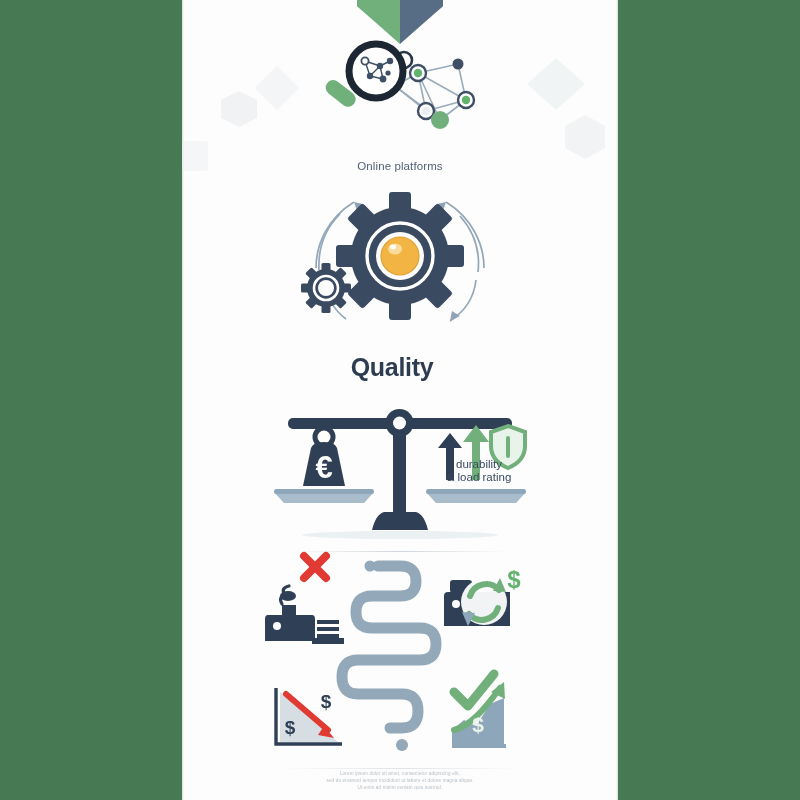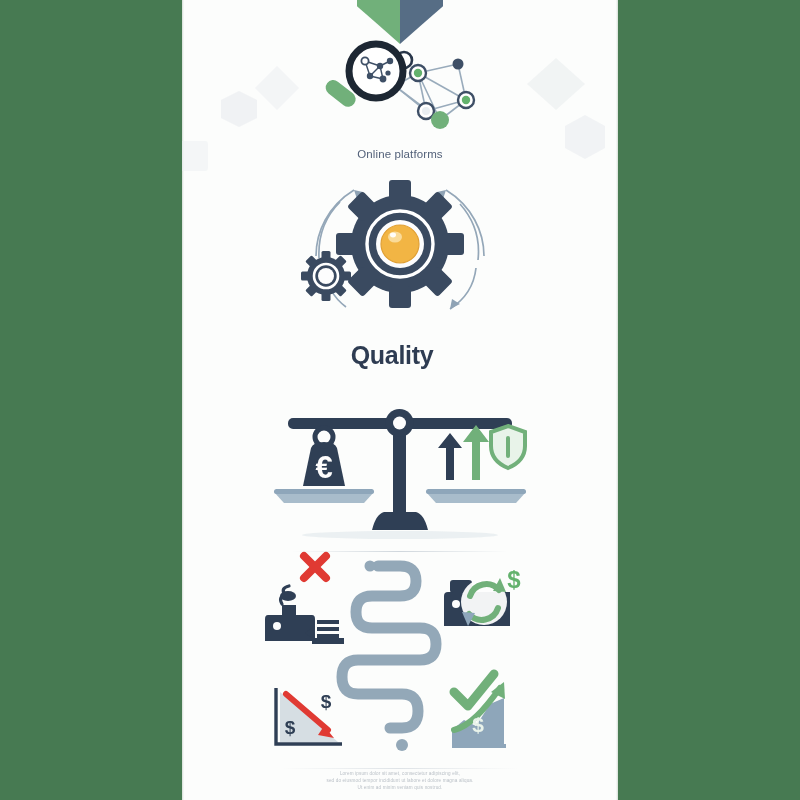--- a/index.html
+++ b/index.html
@@ -40,21 +40,21 @@
   .sec{position:absolute;left:0;width:436px;text-align:center;}
   .svgwrap{display:block;margin:0 auto;}
 
   .sec-search{top:28px;height:110px;}
   .sec-gear{top:148px;height:250px;}
   .sec-scale{top:398px;height:150px;}
   .sec-path{top:548px;height:215px;}
 
   .label-online{
     font-size:11.5px;color:#54627a;letter-spacing:.1px;
-    margin:0 0 4px 0;font-weight:400;
+    margin:12px 0 4px 0;font-weight:400;
   }
   .title{
     font-size:25px;line-height:25px;font-weight:700;color:#2e3c52;
     letter-spacing:-.3px;margin:4px 16px 0 0;
   }
   .title span{display:block;}
 
   
   .divider{
     position:absolute;left:110px;top:551px;width:216px;height:1px;
@@ -239,20 +239,24 @@
           <text x="64" y="80" font-family="'Liberation Sans',sans-serif" font-size="31" font-weight="700" fill="#fdfdfd" text-anchor="middle">€</text>
         </g>
 
         <g>
           <path d="M186 82 V 50 h -8 l 12 -15 l 12 15 h -8 V 82 z" fill="#2f3f55"></path>
           <path d="M212 82 V 44 h -9 l 13 -17 l 13 17 h -9 V 82 z" fill="#71b07a"></path>
           <path d="M248 28 l 17 6 v 14 q 0 15 -17 22 q -17 -7 -17 -22 V 34 z" fill="#e8f3e9" stroke="#71b07a" stroke-width="4"></path>
           <path d="M248 40 v 18" stroke="#71b07a" stroke-width="4" stroke-linecap="round"></path>
         </g>
       </svg>
+      <div class="scale-text">
+        <span>durability</span>
+        <span>&amp; load rating</span>
+      </div>
     </div>
 
     <div class="divider"></div>
 
     <div class="sec sec-path">
       <svg class="svgwrap" width="280" height="215" viewBox="0 0 280 215">
 
         <g fill="none" stroke="#93a8b8" stroke-width="11" stroke-linecap="round">
           <path d="M118 18 h 22 q 16 0 16 15 q 0 15 -16 15 h -28 q -16 0 -16 16 q 0 16 16 16
                    h 48 q 16 0 16 16 q 0 16 -16 16 h -62 q -16 0 -16 17 q 0 17 16 17

